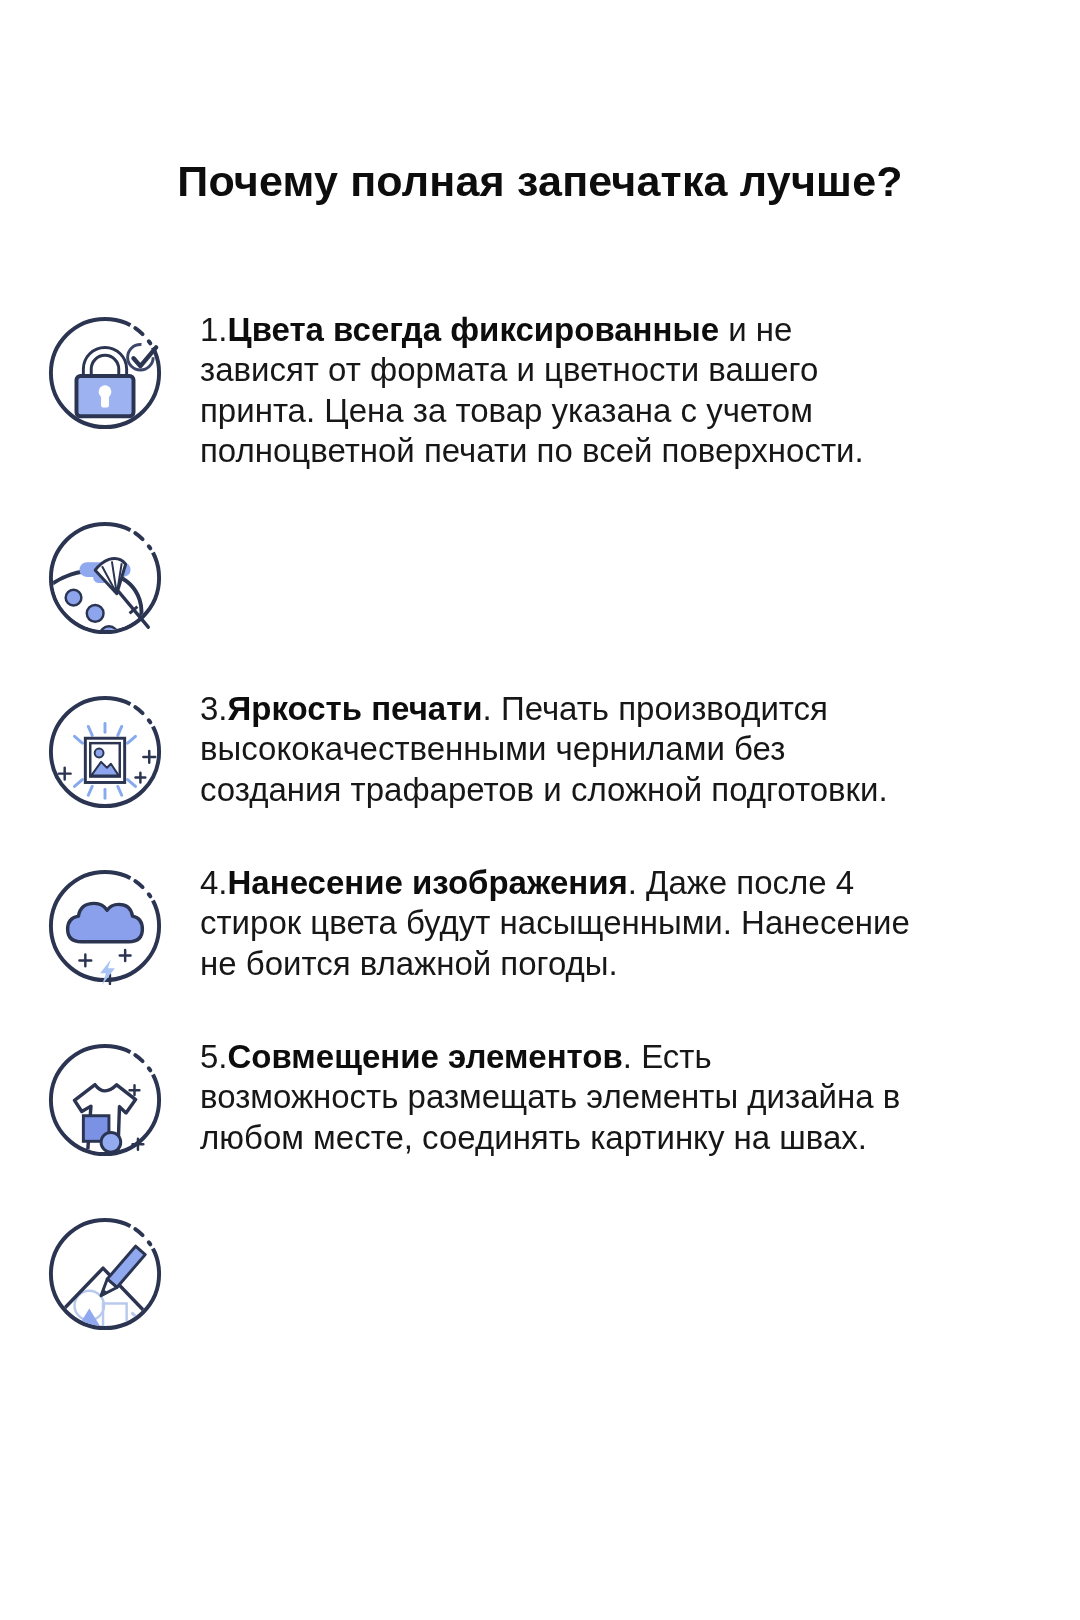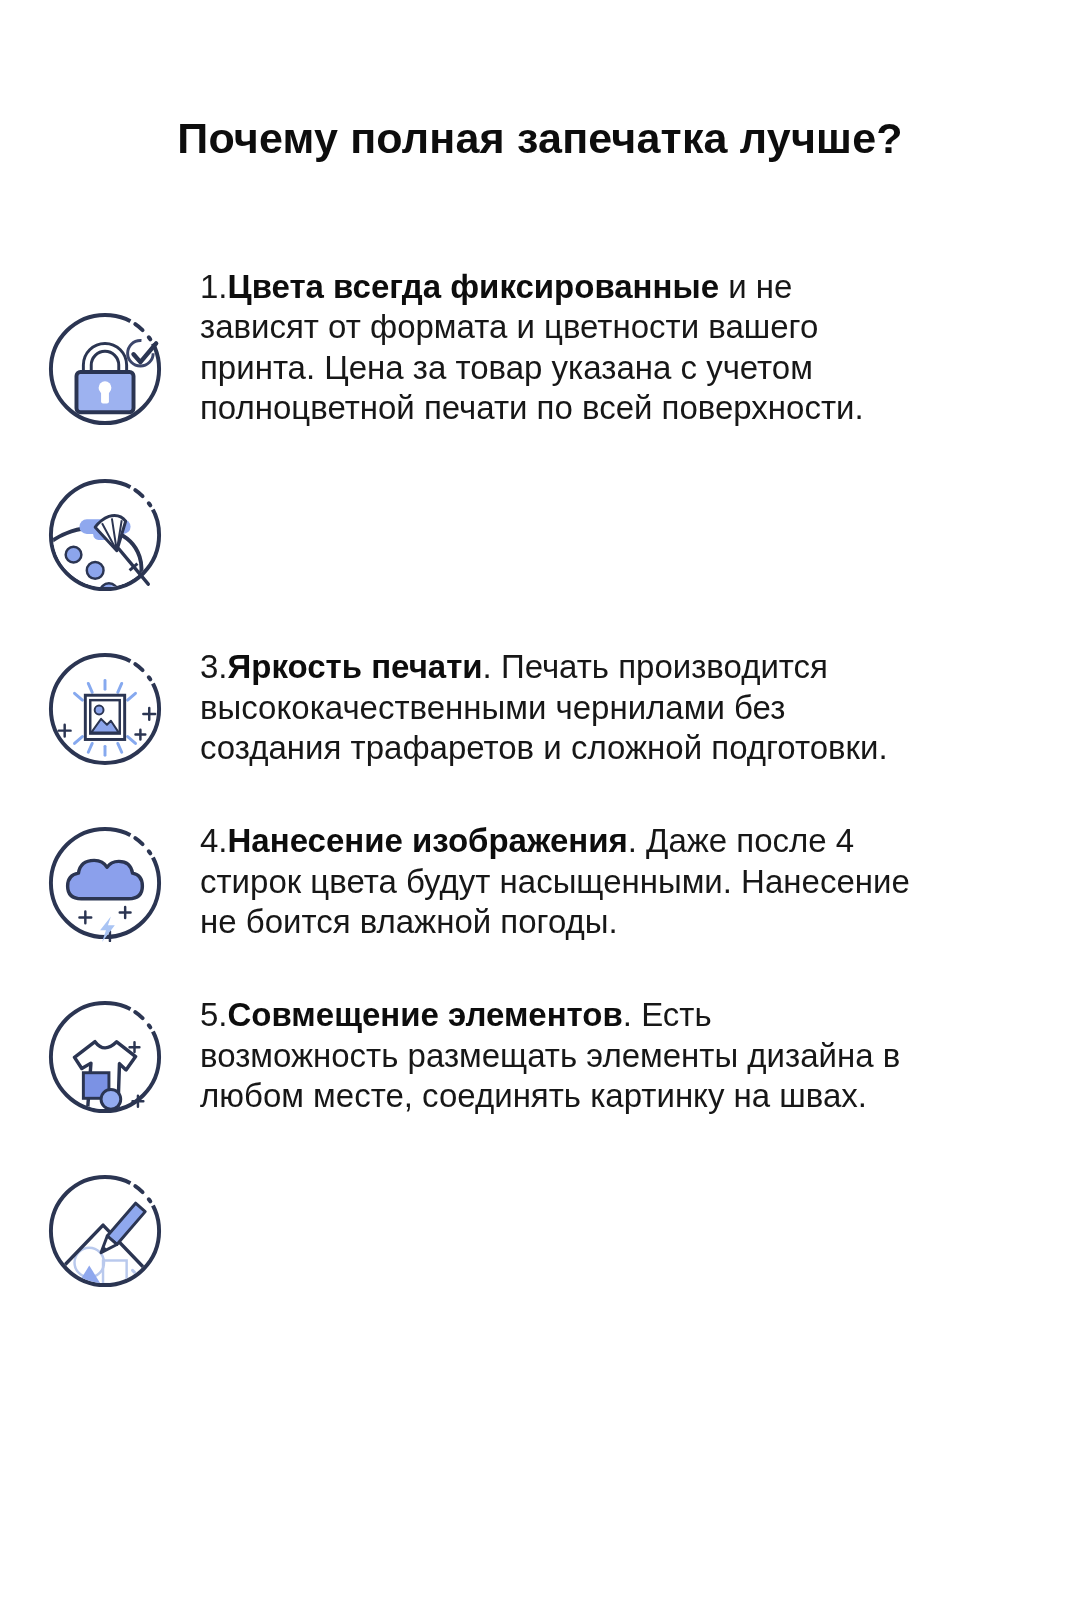--- a/index.html
+++ b/index.html
@@ -1,33 +1,33 @@
 <!DOCTYPE html>
 <html lang="ru"><head>
 <meta charset="utf-8">
 <style>
   html,body{margin:0;padding:0;background:#ffffff;}
   body{
     width:1080px;height:1620px;overflow:hidden;
     font-family:"Liberation Sans", sans-serif;
     color:#171717;
   }
-  .page{padding-top:114px;}
+  .page{padding-top:114px;margin-top:43px;}
   .title{
     text-align:center;
     font-size:43px;
     font-weight:bold;
     color:#0d0d0d;
     margin:0 60px 108px 60px;
     letter-spacing:0.2px;
   }
   .items{padding-left:46px;padding-right:50px;}
   .item{
     display:flex;
-    align-items:flex-end;
+    align-items:flex-start;
     gap:36px;
     margin-bottom:56px;
   }
   .item-4lines{margin-bottom:48px;}
   .icon{width:118px;height:118px;flex:0 0 118px;display:block;}
   .text{
     font-size:33px;
     line-height:1.22;
     max-width:710px;
     margin-top:-4px;

